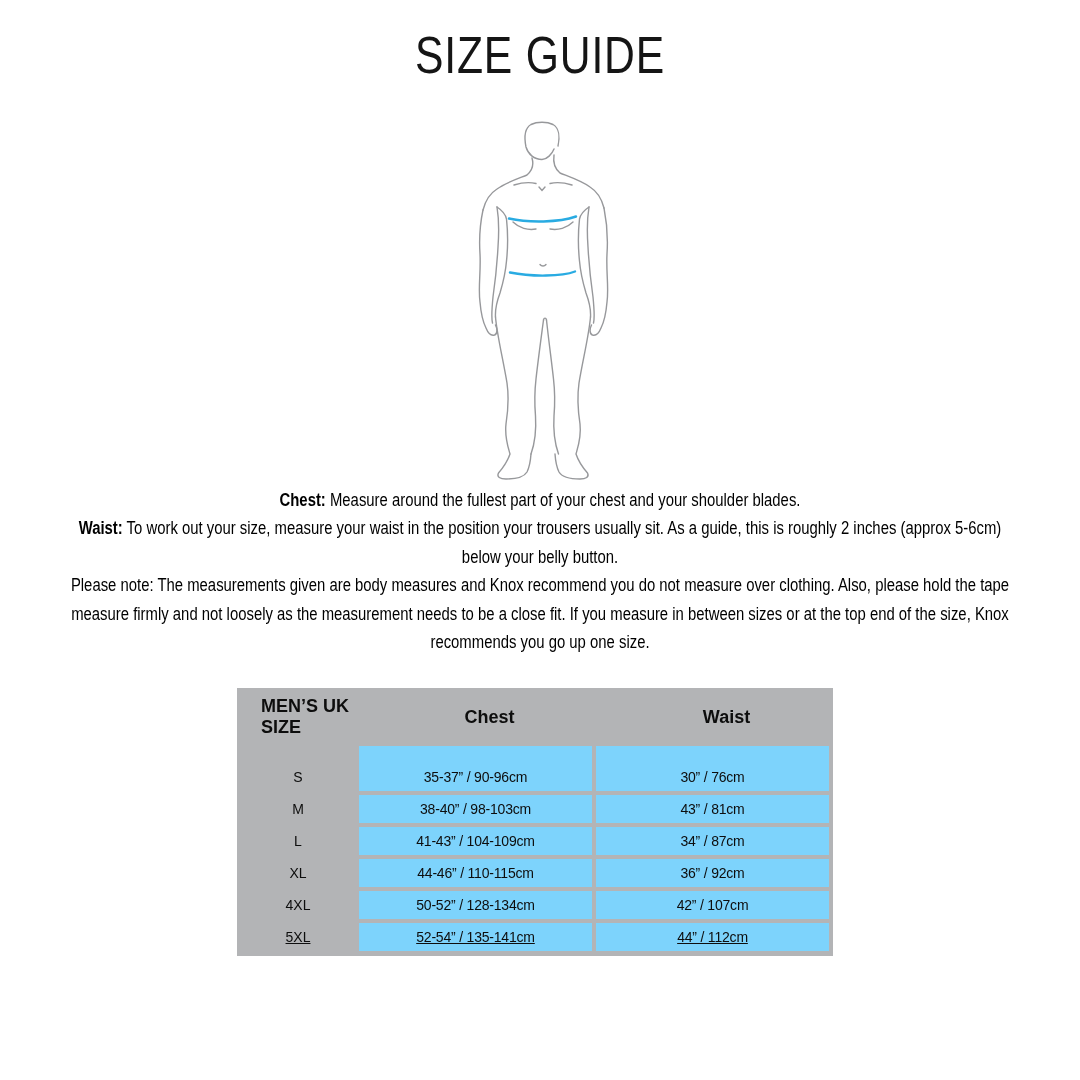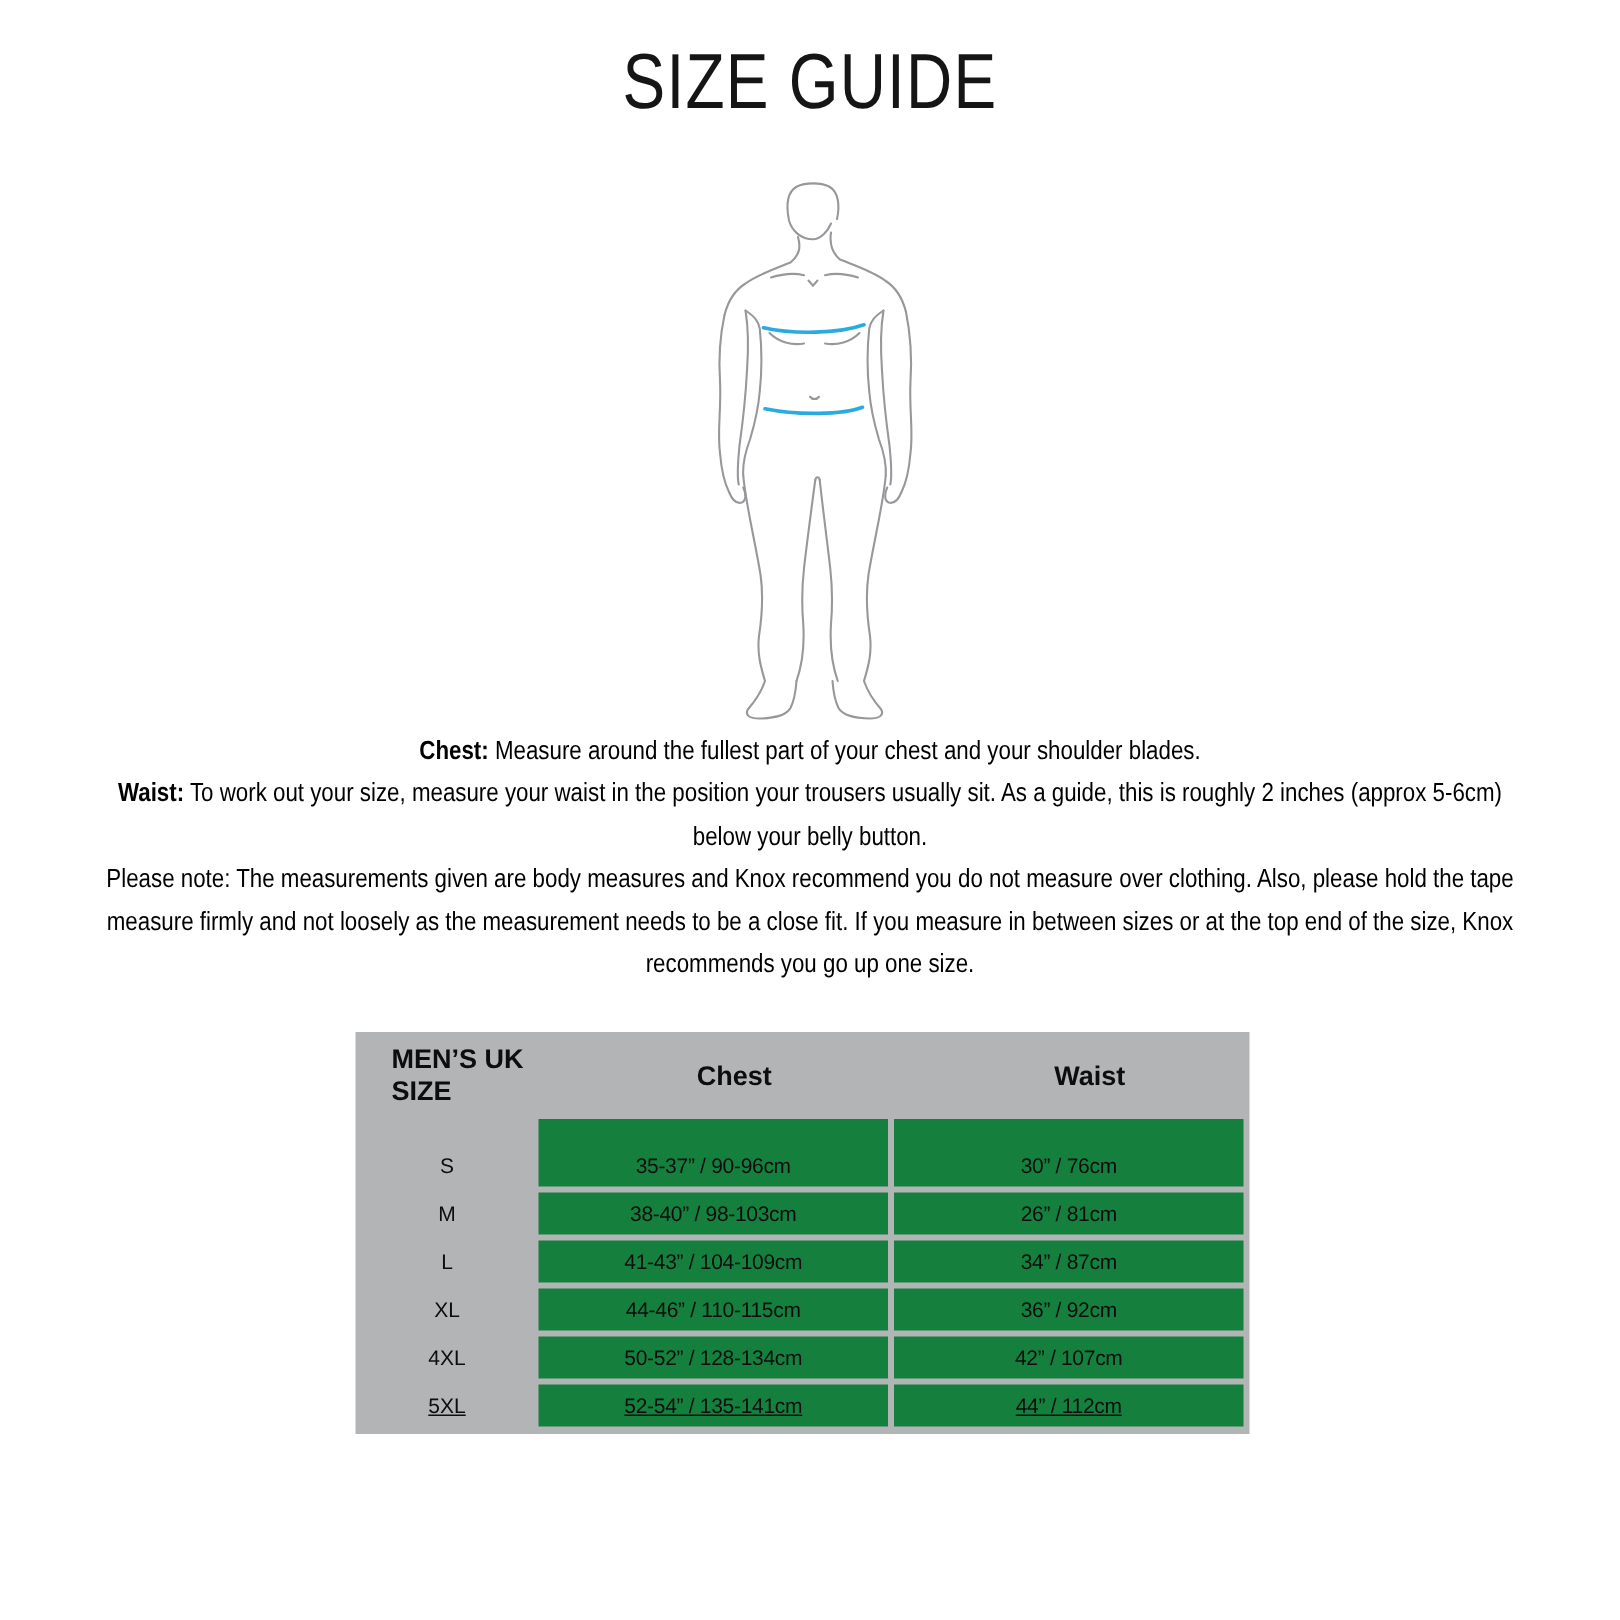--- a/index.html
+++ b/index.html
@@ -26,21 +26,21 @@
                 padding-bottom:5px; background:#b3b4b6; }
   .thead, .trow { display:grid; grid-template-columns:122px 237px 237px; }
   .thead { height:58px; }
   .hcell { display:flex; align-items:center; justify-content:center;
            font-size:18px; font-weight:700; color:#0d0d0d; letter-spacing:0;margin-left:24px; }
   .trow { height:28px; margin-bottom:4px; }
   .trow.first { height:45px; }
   .trow:last-child { margin-bottom:0;text-decoration:underline; }
   .scell { display:flex; align-items:center; justify-content:center;
            font-size:14px; color:#0d0d0d; }
-  .wcell { background:#15803d; margin-right:4px; display:flex; align-items:center;
+  .wcell { background:#7dd3fc; margin-right:4px; display:flex; align-items:center;
            justify-content:center; font-size:14px; color:#0d0d0d; letter-spacing:-0.2px; }
   .trow.first .wcell, .trow.first .scell { align-items:flex-end; padding-bottom:6px; }
 </style>
 </head>
 <body>
 
 <div class="page">
 
   <div class="title">SIZE GUIDE</div>
 
@@ -102,21 +102,21 @@
     </div>
 
     <div class="trow first">
       <div class="scell">S</div>
       <div class="wcell">35-37” / 90-96cm</div>
       <div class="wcell">30” / 76cm</div>
     </div>
     <div class="trow">
       <div class="scell">M</div>
       <div class="wcell">38-40” / 98-103cm</div>
-      <div class="wcell">26” / 81cm</div>
+      <div class="wcell">43” / 81cm</div>
     </div>
     <div class="trow">
       <div class="scell">L</div>
       <div class="wcell">41-43” / 104-109cm</div>
       <div class="wcell">34” / 87cm</div>
     </div>
     <div class="trow">
       <div class="scell">XL</div>
       <div class="wcell">44-46” / 110-115cm</div>
       <div class="wcell">36” / 92cm</div>

